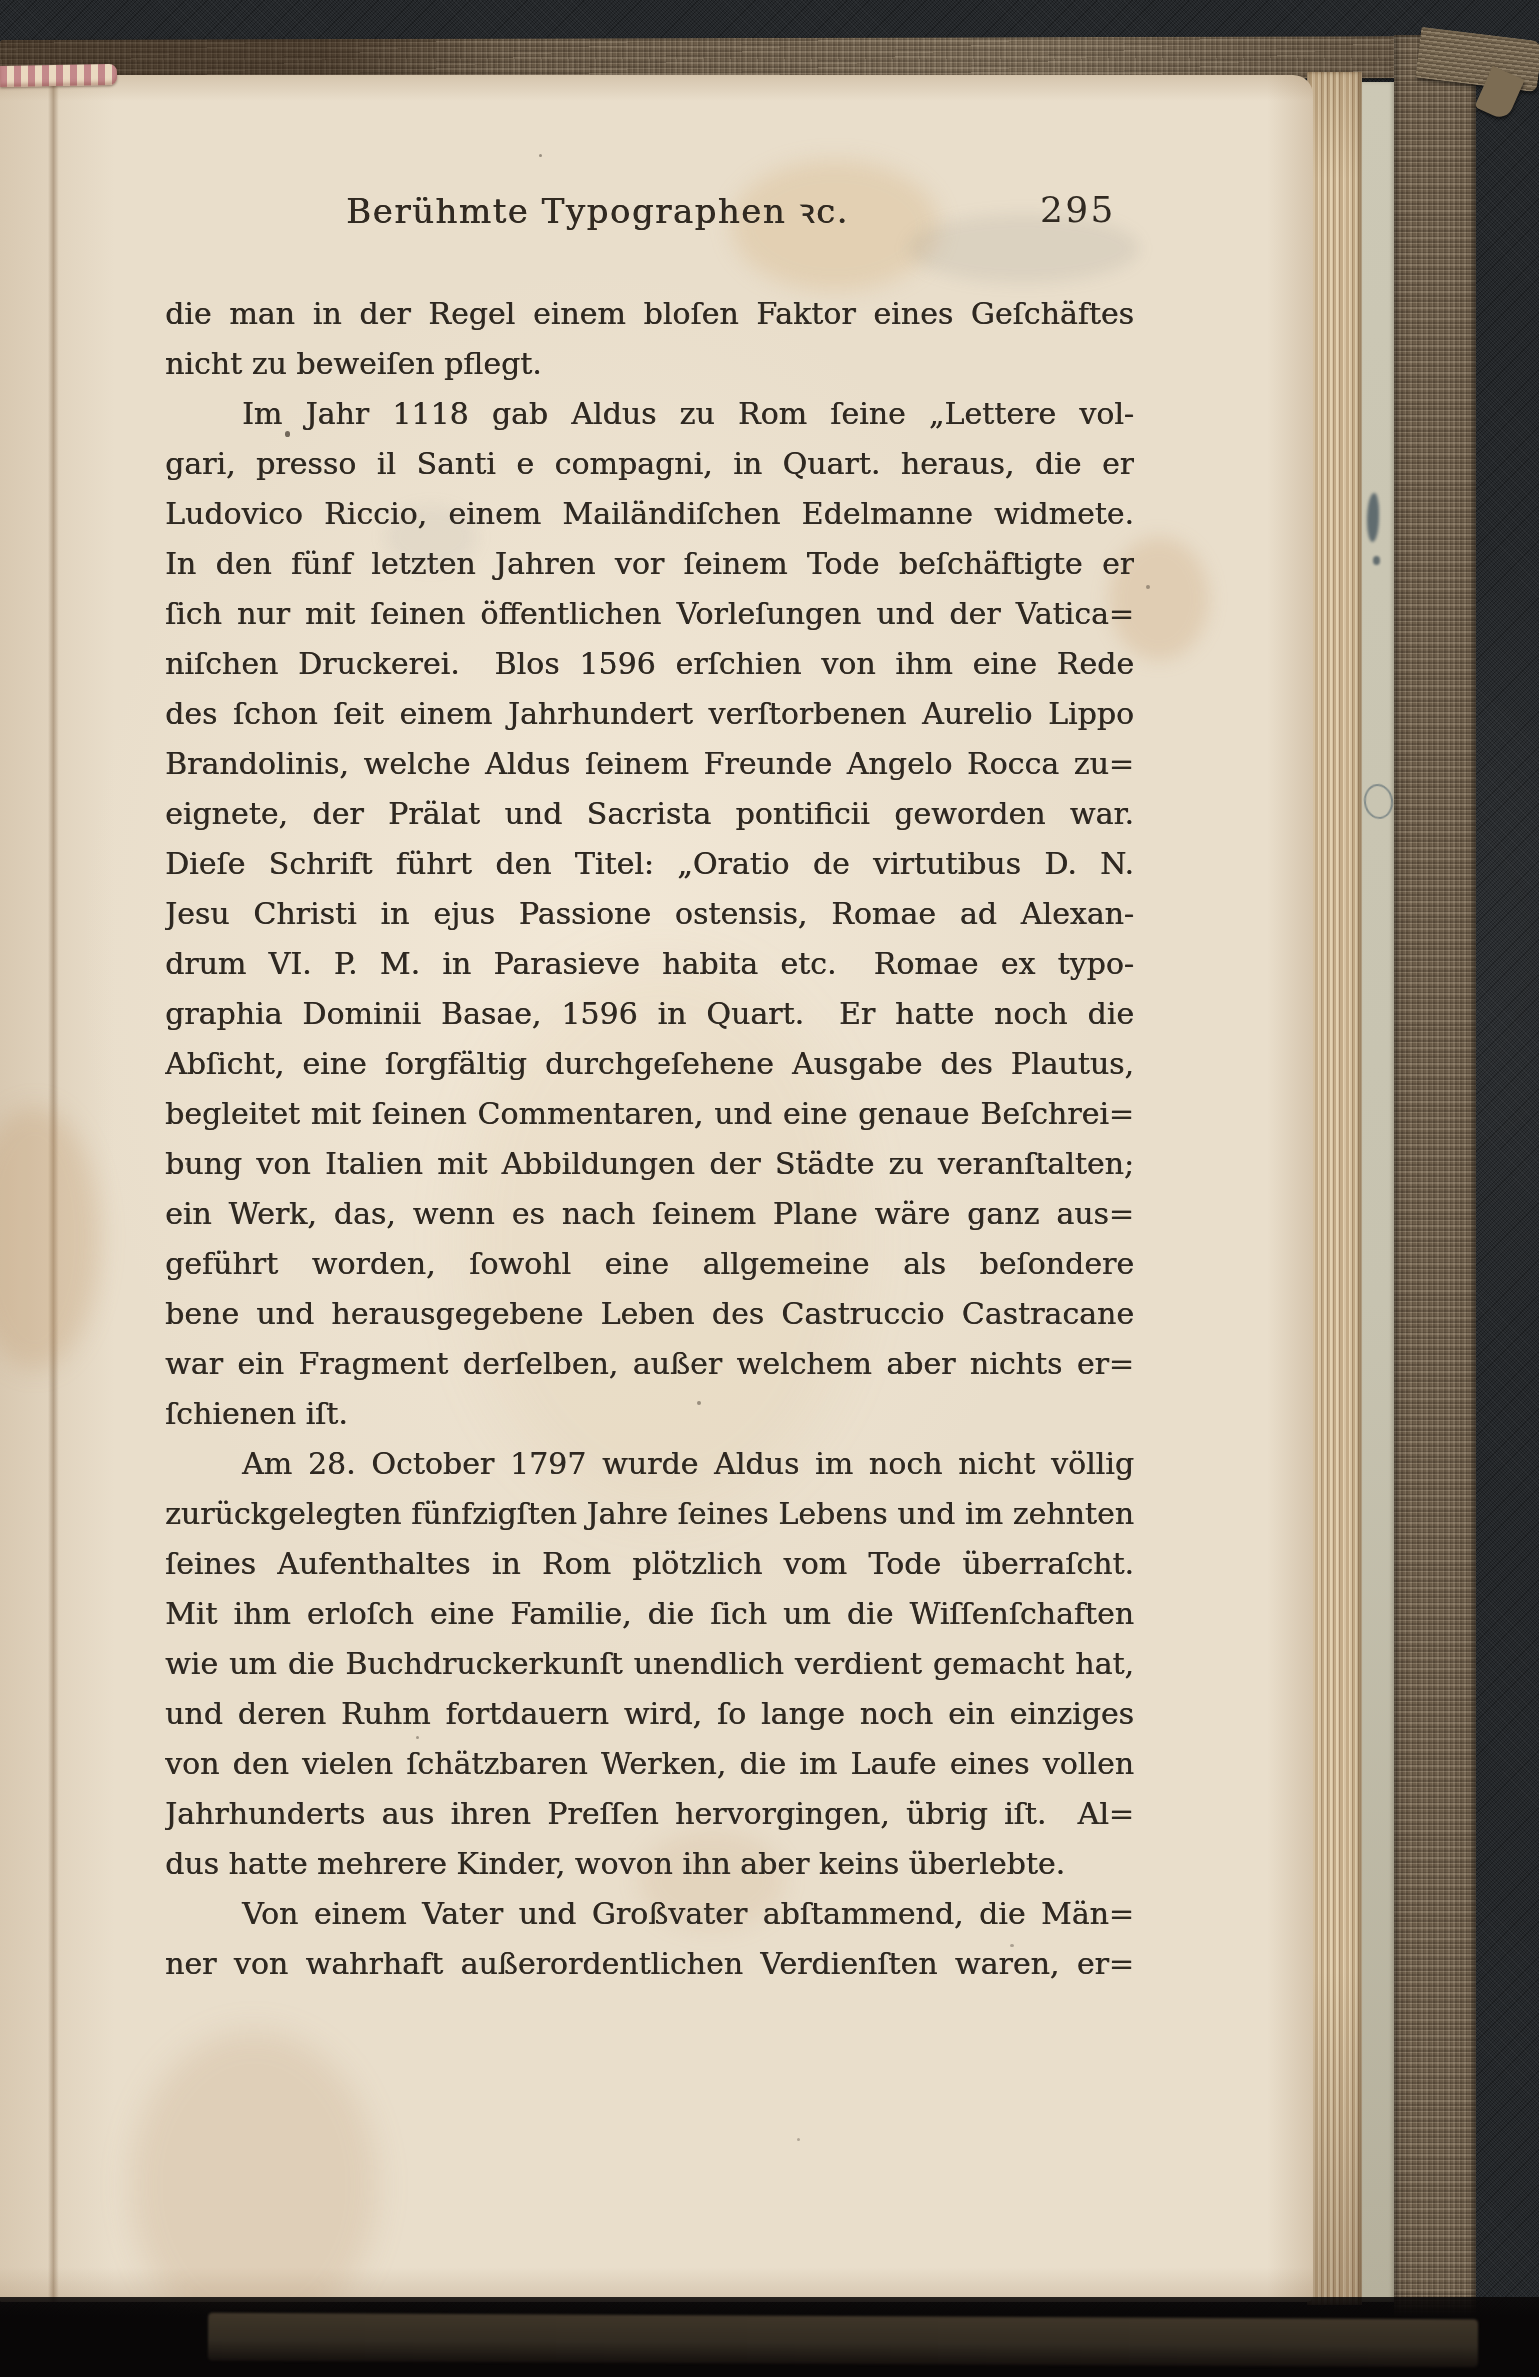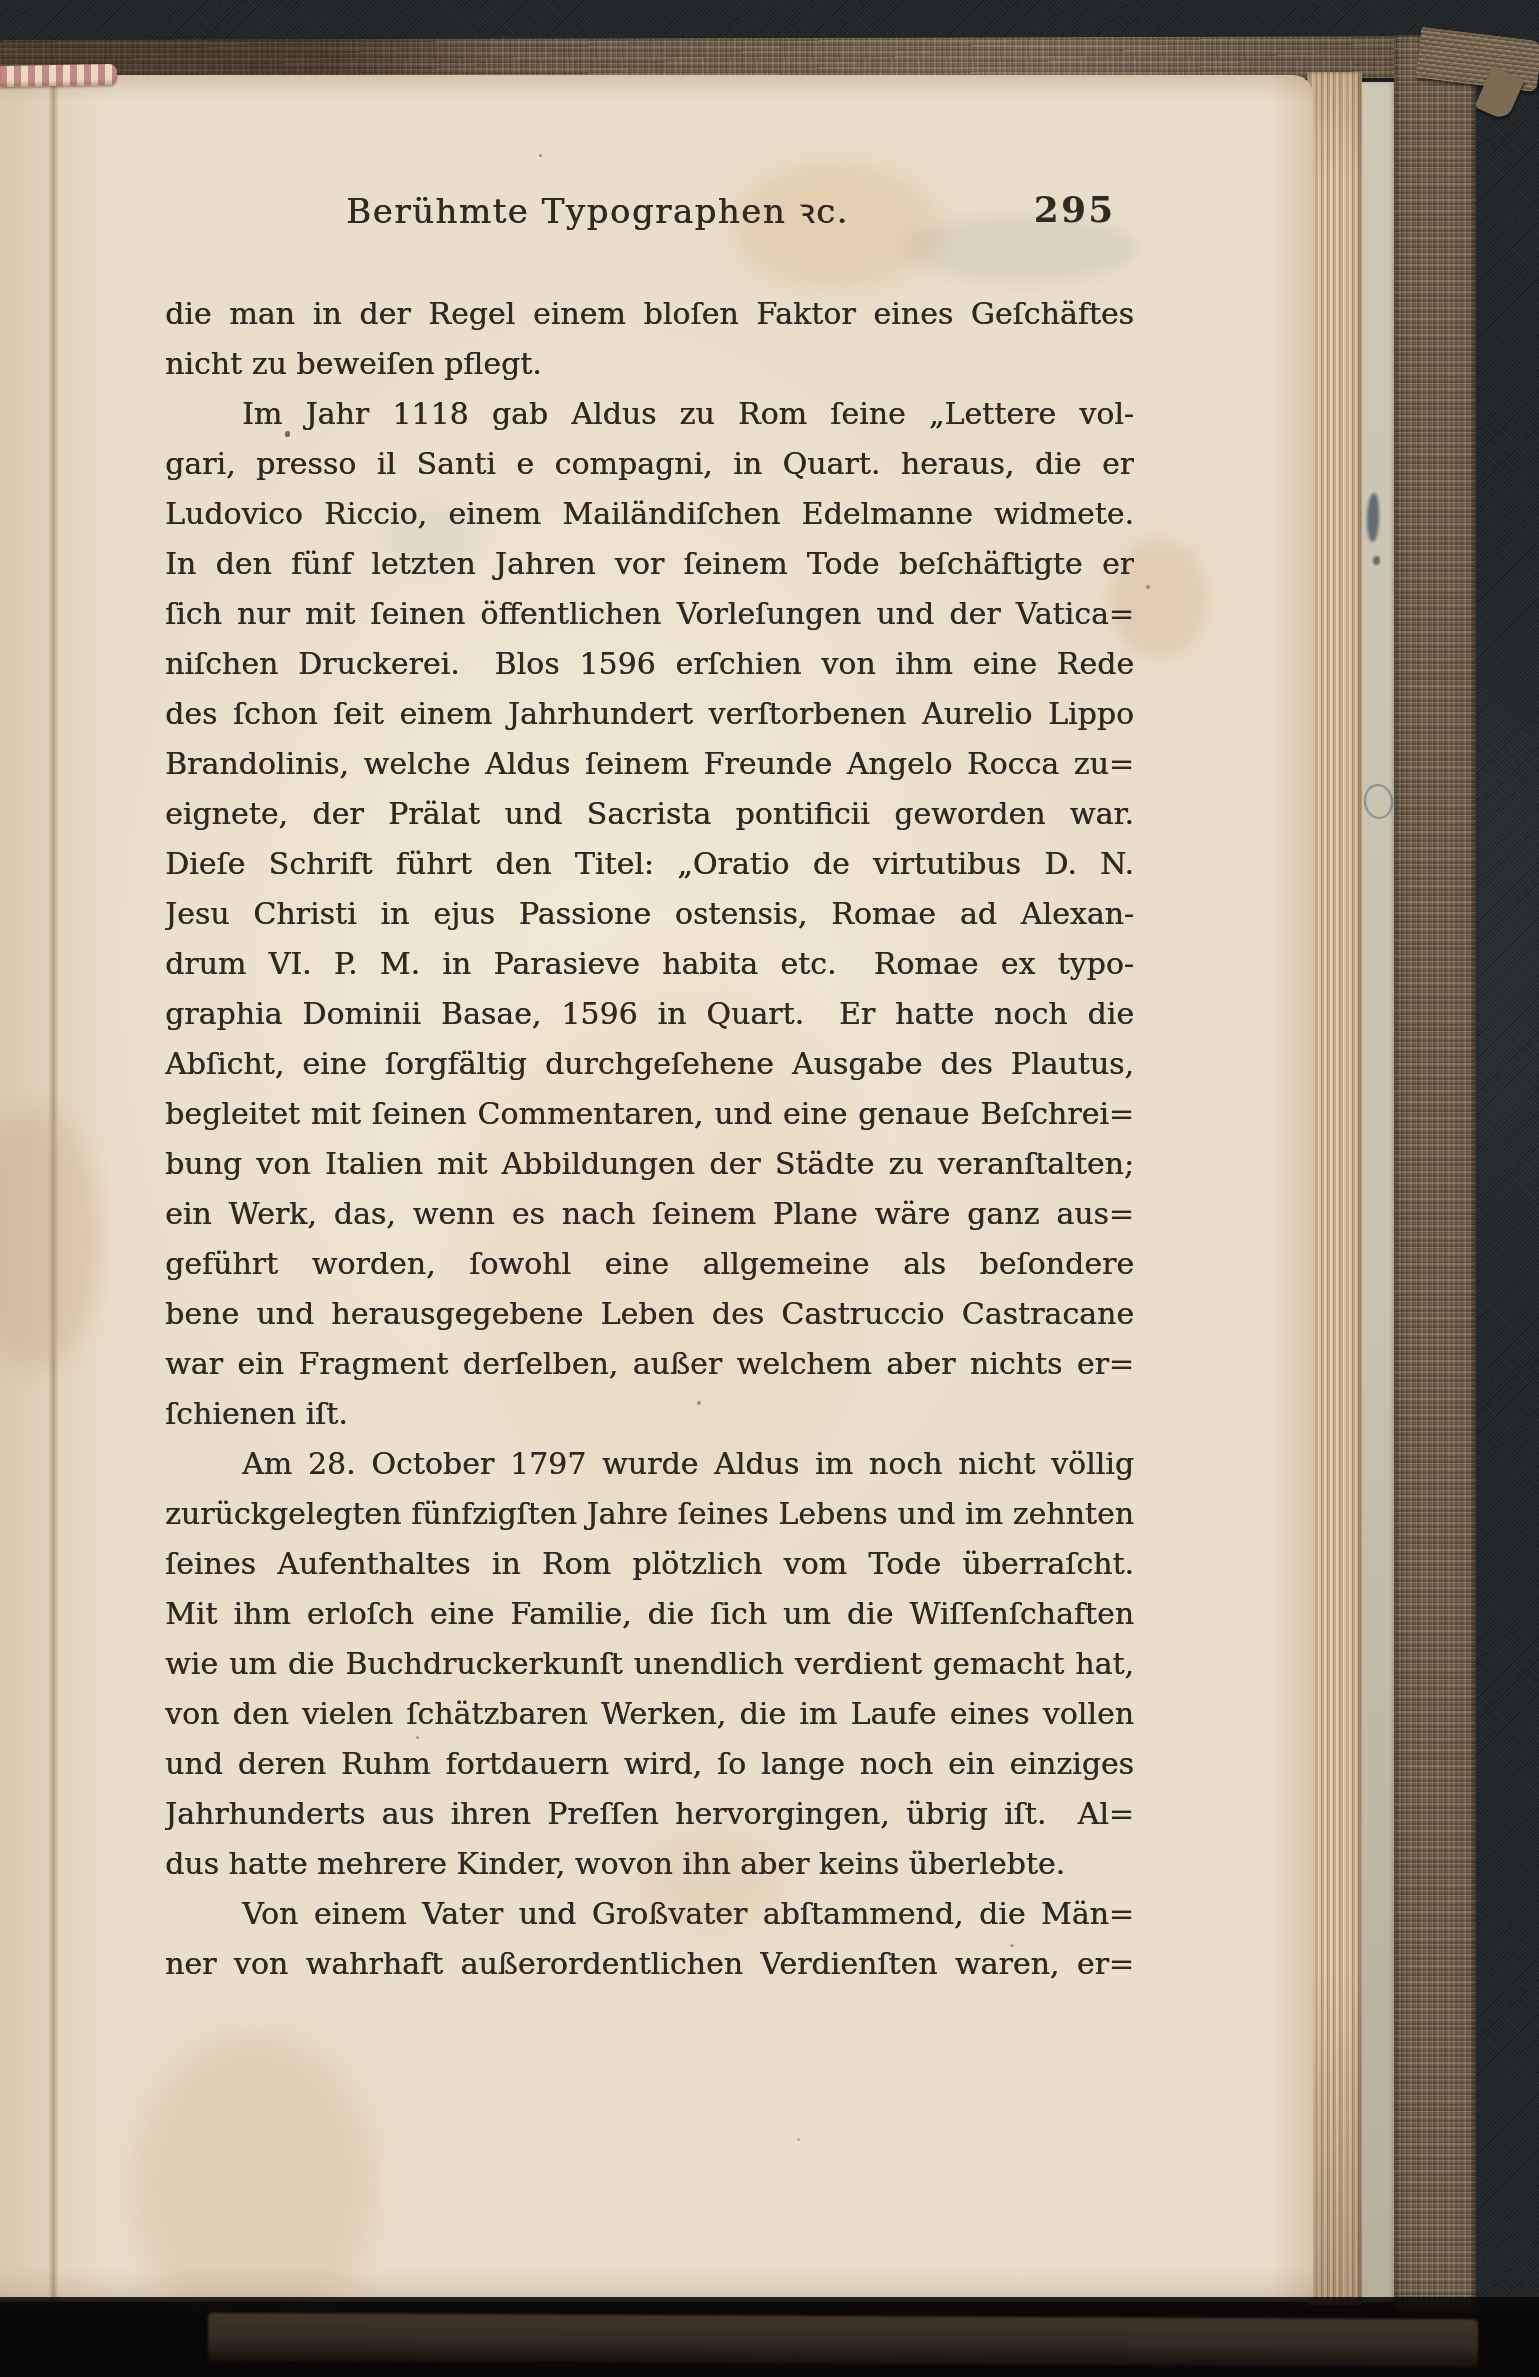--- a/index.html
+++ b/index.html
@@ -67,21 +67,21 @@
     background:linear-gradient(90deg, rgba(110,80,50,0) 0, rgba(105,75,45,0.38) 5.4px, rgba(110,80,50,0) 10.8px);}
 
   .stain{position:absolute;border-radius:50%;}
   .speck{position:absolute;border-radius:50%;background:#4a4036;}
 
   
   .hdr{position:absolute;left:159px;top:109px;width:969px;height:54px;color:#312a22;}
   .hdr-title{position:absolute;left:0;right:92px;text-align:center;
     font-size:34px;letter-spacing:1.5px;line-height:54px;
     text-shadow:0.5px 0 0 #312a22;}
-  .hdr-num{position:absolute;right:12.3px;top:0;font-size:36px;font-weight:bold;line-height:51px;
+  .hdr-num{position:absolute;right:12.3px;top:0;font-size:36px;font-weight:normal;line-height:51px;
     letter-spacing:2.3px;}
 
   
   .textblock{position:absolute;left:159px;top:214px;width:969px;color:#2e2821;
     font-size:30px;margin-left:6px;}
   .line{line-height:50px;height:50px;overflow:hidden;
     text-align:justify;text-align-last:justify;
     text-shadow:0.4px 0 0 rgba(46,40,33,0.85);}
   .line.indent{text-indent:77px;}
   .line.flush{text-align:right;text-align-last:left;}
@@ -168,22 +168,22 @@
         <div class="line">ein Werk, das, wenn es nach ſeinem Plane wäre ganz aus=</div>
         <div class="line">geführt worden, ſowohl eine allgemeine als beſondere Geſchichte</div>
         <div class="line">bene und herausgegebene Leben des Castruccio Castracane</div>
         <div class="line">war ein Fragment derſelben, außer welchem aber nichts er=</div>
         <div class="line flush">ſchienen iſt.</div>
         <div class="line indent">Am 28. October 1797 wurde Aldus im noch nicht völlig</div>
         <div class="line">zurückgelegten fünfzigſten Jahre ſeines Lebens und im zehnten</div>
         <div class="line">ſeines Aufenthaltes in Rom plötzlich vom Tode überraſcht.</div>
         <div class="line">Mit ihm erloſch eine Familie, die ſich um die Wiſſenſchaften</div>
         <div class="line">wie um die Buchdruckerkunſt unendlich verdient gemacht hat,</div>
+        <div class="line">und deren Ruhm fortdauern wird, ſo lange noch ein einziges</div>
         <div class="line">von den vielen ſchätzbaren Werken, die im Laufe eines vollen</div>
-        <div class="line">und deren Ruhm fortdauern wird, ſo lange noch ein einziges</div>
         <div class="line">Jahrhunderts aus ihren Preſſen hervorgingen, übrig iſt.  Al=</div>
         <div class="line flush">dus hatte mehrere Kinder, wovon ihn aber keins überlebte.</div>
         <div class="line indent">Von einem Vater und Großvater abſtammend, die Män=</div>
         <div class="line">ner von wahrhaft außerordentlichen Verdienſten waren, er=</div>
       </div>
   </div>
 
   <div class="headband"></div>
 
   <div class="bottom-shadow"></div>

